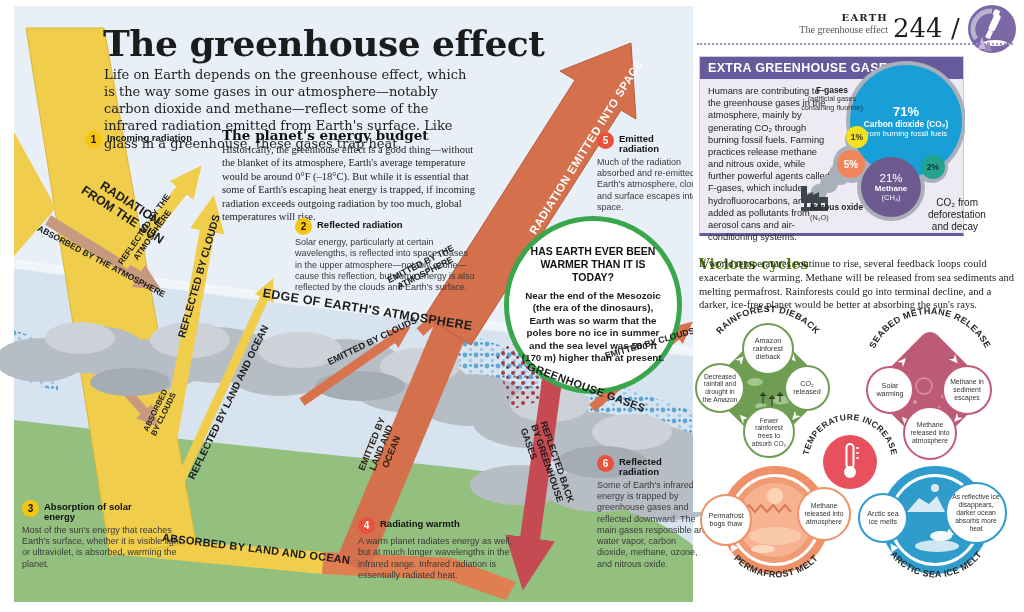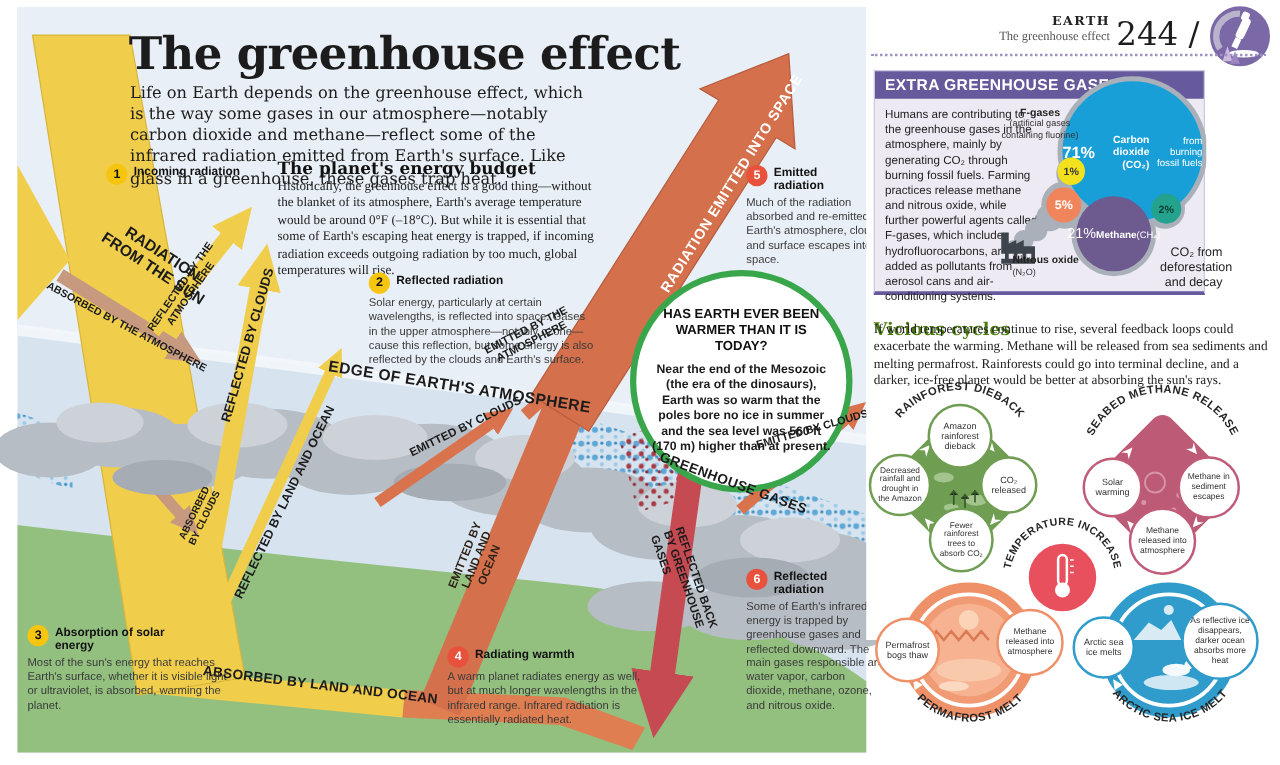--- a/index.html
+++ b/index.html
@@ -9,21 +9,21 @@
   .serif{font-family:"DejaVu Serif","Liberation Serif",serif}
   .bserif{font-family:"Liberation Serif",serif}
   .callout{position:absolute}
   .chead{display:flex;align-items:flex-start;gap:5px}
   .cnum{flex:0 0 auto;width:17px;height:17px;border-radius:50%;display:flex;align-items:center;justify-content:center;font-size:10px;font-weight:700}
   .cnum.y{background:#f6c50f;color:#111}
   .cnum.r{background:#e8523c;color:#fff}
   .ctitle{font-weight:700;font-size:9.5px;color:#111;padding-top:2px;line-height:1.1}
   .cbody{font-size:9px;color:#3a3a3a;line-height:1.25;margin-top:2px}
   .node{position:absolute;background:#fff;border-radius:50%;display:flex;align-items:center;justify-content:center;text-align:center;font-size:7.2px;line-height:1.15;color:#333;padding:3px;box-sizing:border-box;border:2px solid #999}
-  .bubble{position:absolute;border-radius:50%;display:flex;flex-direction:row;align-items:center;justify-content:center;text-align:right;box-sizing:border-box}
+  .bubble{position:absolute;border-radius:50%;display:flex;flex-direction:column;align-items:center;justify-content:center;text-align:left;box-sizing:border-box}
 </style>
 </head>
 <body>
 
 <div id="page">
 
   <svg class="abs" style="left:0;top:0" width="1024" height="612" viewBox="0 0 1024 612">
     <defs>
       <marker id="mY" viewBox="0 0 10 10" refX="4" refY="5" markerWidth="2.6" markerHeight="2.6" orient="auto">
           <path d="M0,0.5 L9.5,5 L0,9.5 Z" fill="#f0ce4c"></path>

